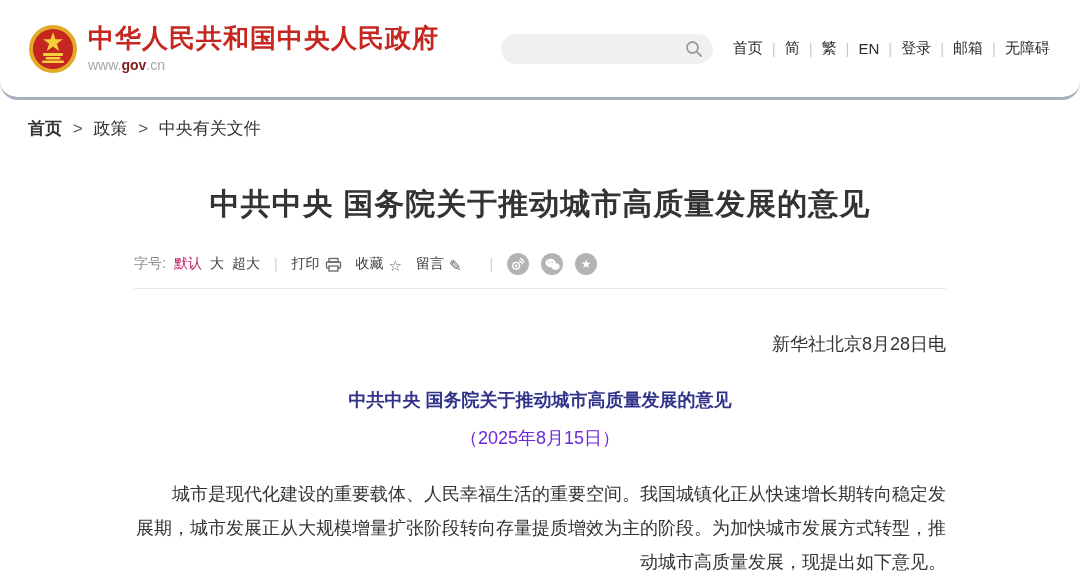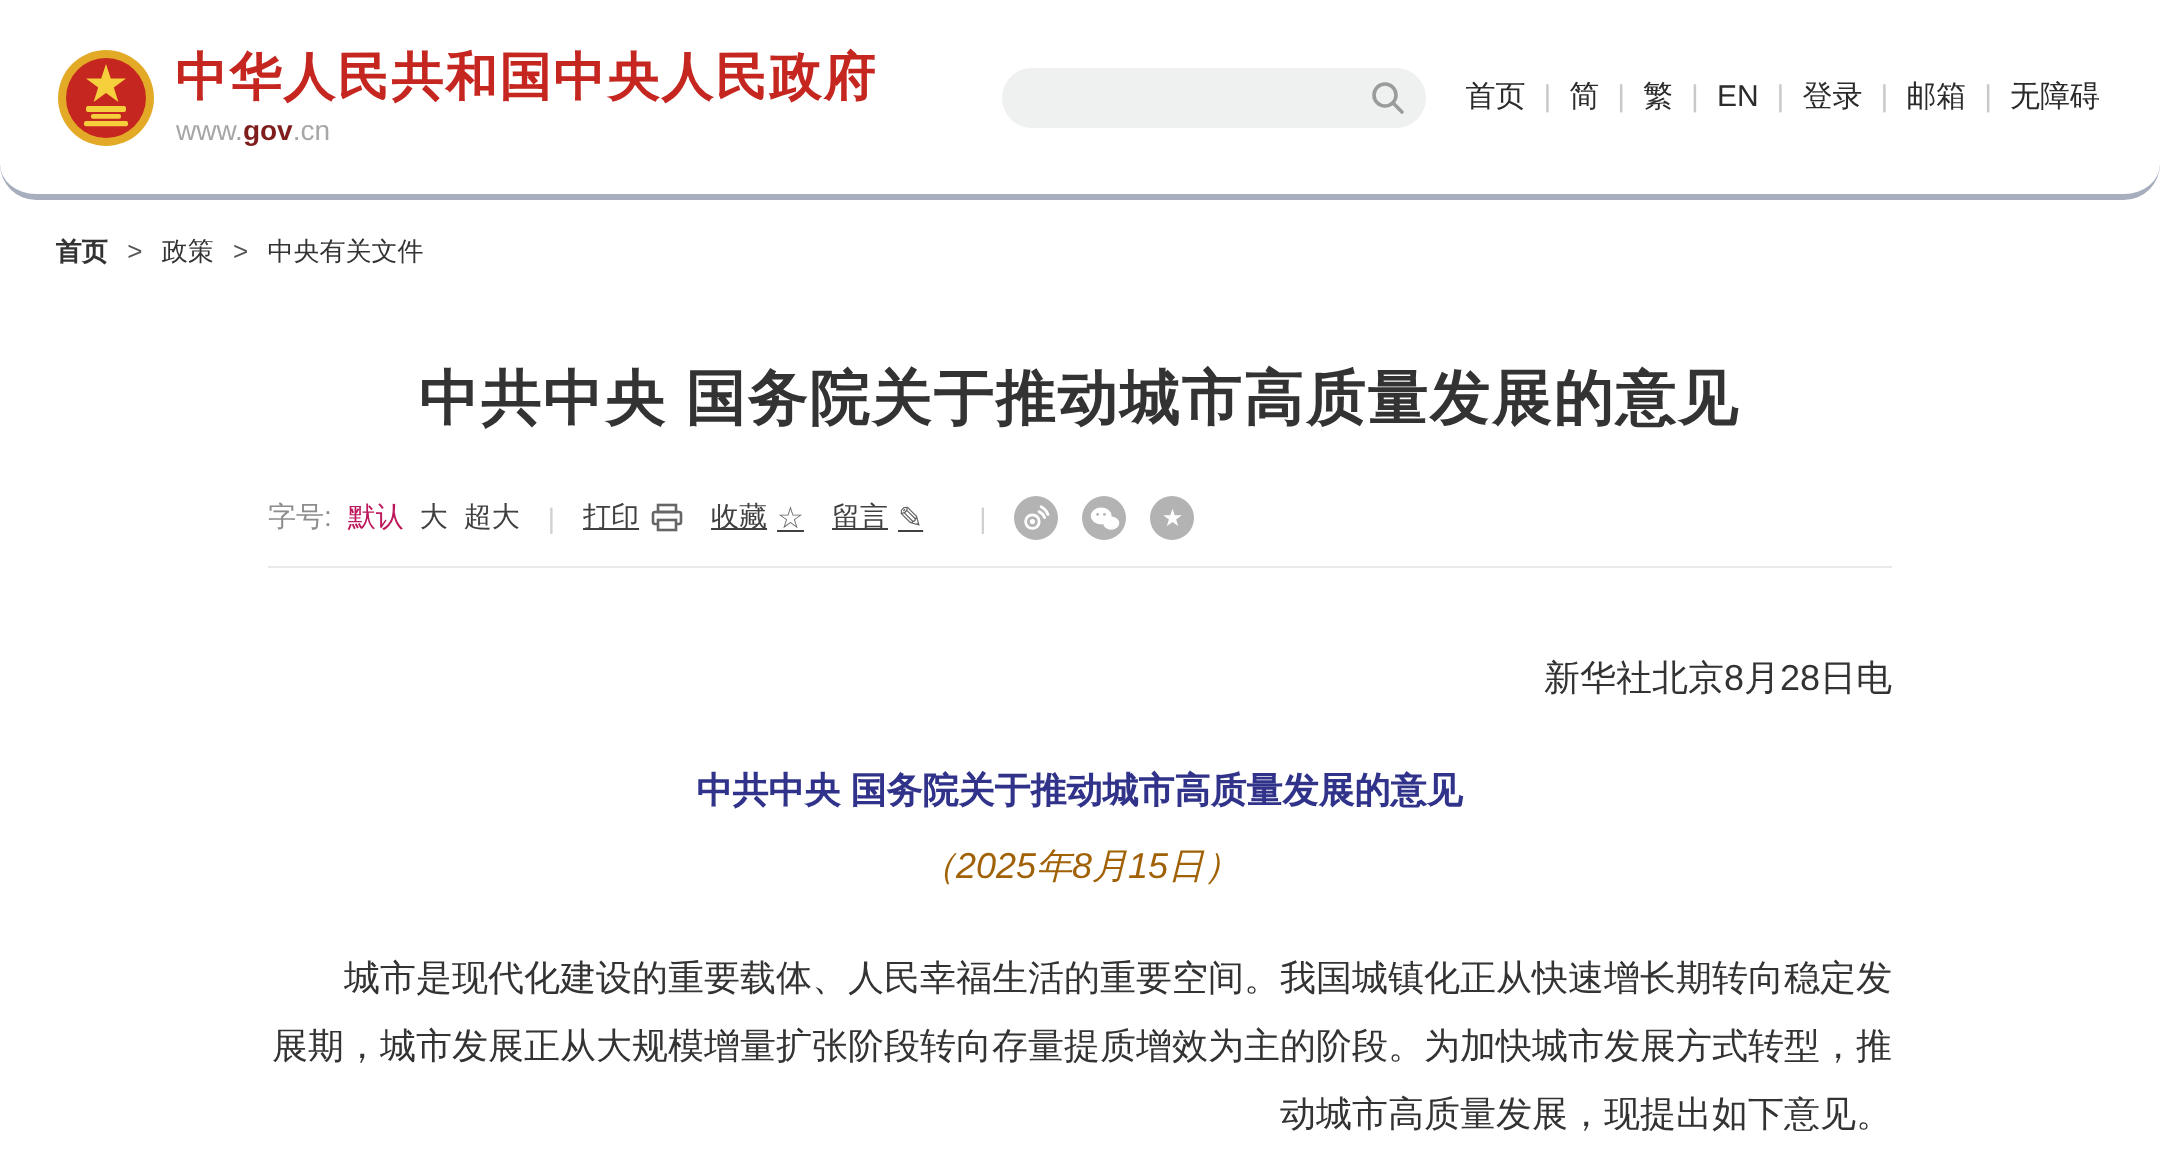--- a/index.html
+++ b/index.html
@@ -21,54 +21,54 @@
   .search-box input { position:absolute; left:0; top:0; width:100%; height:100%;
     border:none; outline:none; background:transparent; border-radius:15px;
     padding:0 34px 0 14px; font-size:14px; color:#333; }
   .search-icon { position:absolute; right:10px; top:6px; width:18px; height:18px; cursor:pointer; }
 
   .top-nav { display:flex; align-items:center; font-size:15px; color:#2b2b2b; white-space:nowrap; }
   .top-nav a { color:#2b2b2b; text-decoration:none; cursor:pointer; }
   .top-nav .sep { color:#c9c9c9; margin:0 9px; font-weight:400; }
 
   
-  .breadcrumb { padding:17px 28px 0; font-size:13px; color:#333; }
+  .breadcrumb { padding:17px 28px 0; font-size:17px; color:#333; }
   .breadcrumb a { color:#333; text-decoration:none; cursor:pointer; }
   .breadcrumb .bc-home { font-weight:bold; }
   .breadcrumb .bc-sep { color:#555; margin:0 6px; }
 
   
   .article { width:812px; margin:16px auto; }
   .page-title { text-align:center; font-size:30px; font-weight:bold; color:#333;
     margin-top:44px; letter-spacing:1px; }
 
   .meta-row { display:flex; justify-content:space-between; align-items:center;
     margin-top:28px; padding-bottom:13px; border-bottom:1px solid #e9e9e9;
     font-size:14px; color:#8c8c8c; }
   .meta-left { white-space:nowrap; }
   .meta-left .src { margin-left:10px; }
   .meta-tools { display:flex; align-items:center; white-space:nowrap; color:#404040; }
   .meta-tools .lbl-gray { color:#8c8c8c; }
   .meta-tools .opt { margin-left:8px; cursor:pointer; }
   .meta-tools .opt-default { color:#be185d; font-weight:normal; }
   .meta-tools .pipe { color:#d0d0d0; margin:0 14px; }
-  .tool { display:flex; align-items:center; cursor:pointer; margin-right:14px;text-decoration:underline; }
+  .tool { display:flex; align-items:flex-end; cursor:pointer; margin-right:14px; }
   .tool:last-of-type { margin-right:0; }
   .tool .t-icon { margin-left:5px; color:#666; font-size:15px; line-height:1; }
   .share-circle { width:22px; height:22px; border-radius:50%; background:#b3b3b3;
     display:flex; align-items:center; justify-content:center; margin-left:12px;
     cursor:pointer; color:#fff; font-size:12px; line-height:1; }
 
   
   .article-body { margin-top:38px; font-size:18px; color:#333; line-height:34px; }
   .article-body p { margin-top:22px; }
   .article-body p:first-child { margin-top:0; }
   .indent { text-indent:2em;text-align:right; }
   .doc-title { text-align:center; color:#303389; font-weight:bold; }
-  .doc-date { text-align:center; color:#a16207; margin-top:4px !important;font-style:italic; }
+  .doc-date { text-align:center; color:#6d28d9; margin-top:4px !important; }
 </style>
 </head>
 <body>
 
 <div class="header">
   <div class="brand">
     <svg class="emblem" viewBox="0 0 50 50">
       <circle cx="25" cy="25" r="24" fill="#e3aa28"></circle>
       <circle cx="25" cy="25" r="20" fill="#c5261f"></circle>
       <polygon fill="#f5d03c" points="25,8 27.4,15.2 35,15.2 28.9,19.7 31.2,27 25,22.5 18.8,27 21.1,19.7 15,15.2 22.6,15.2"></polygon>

